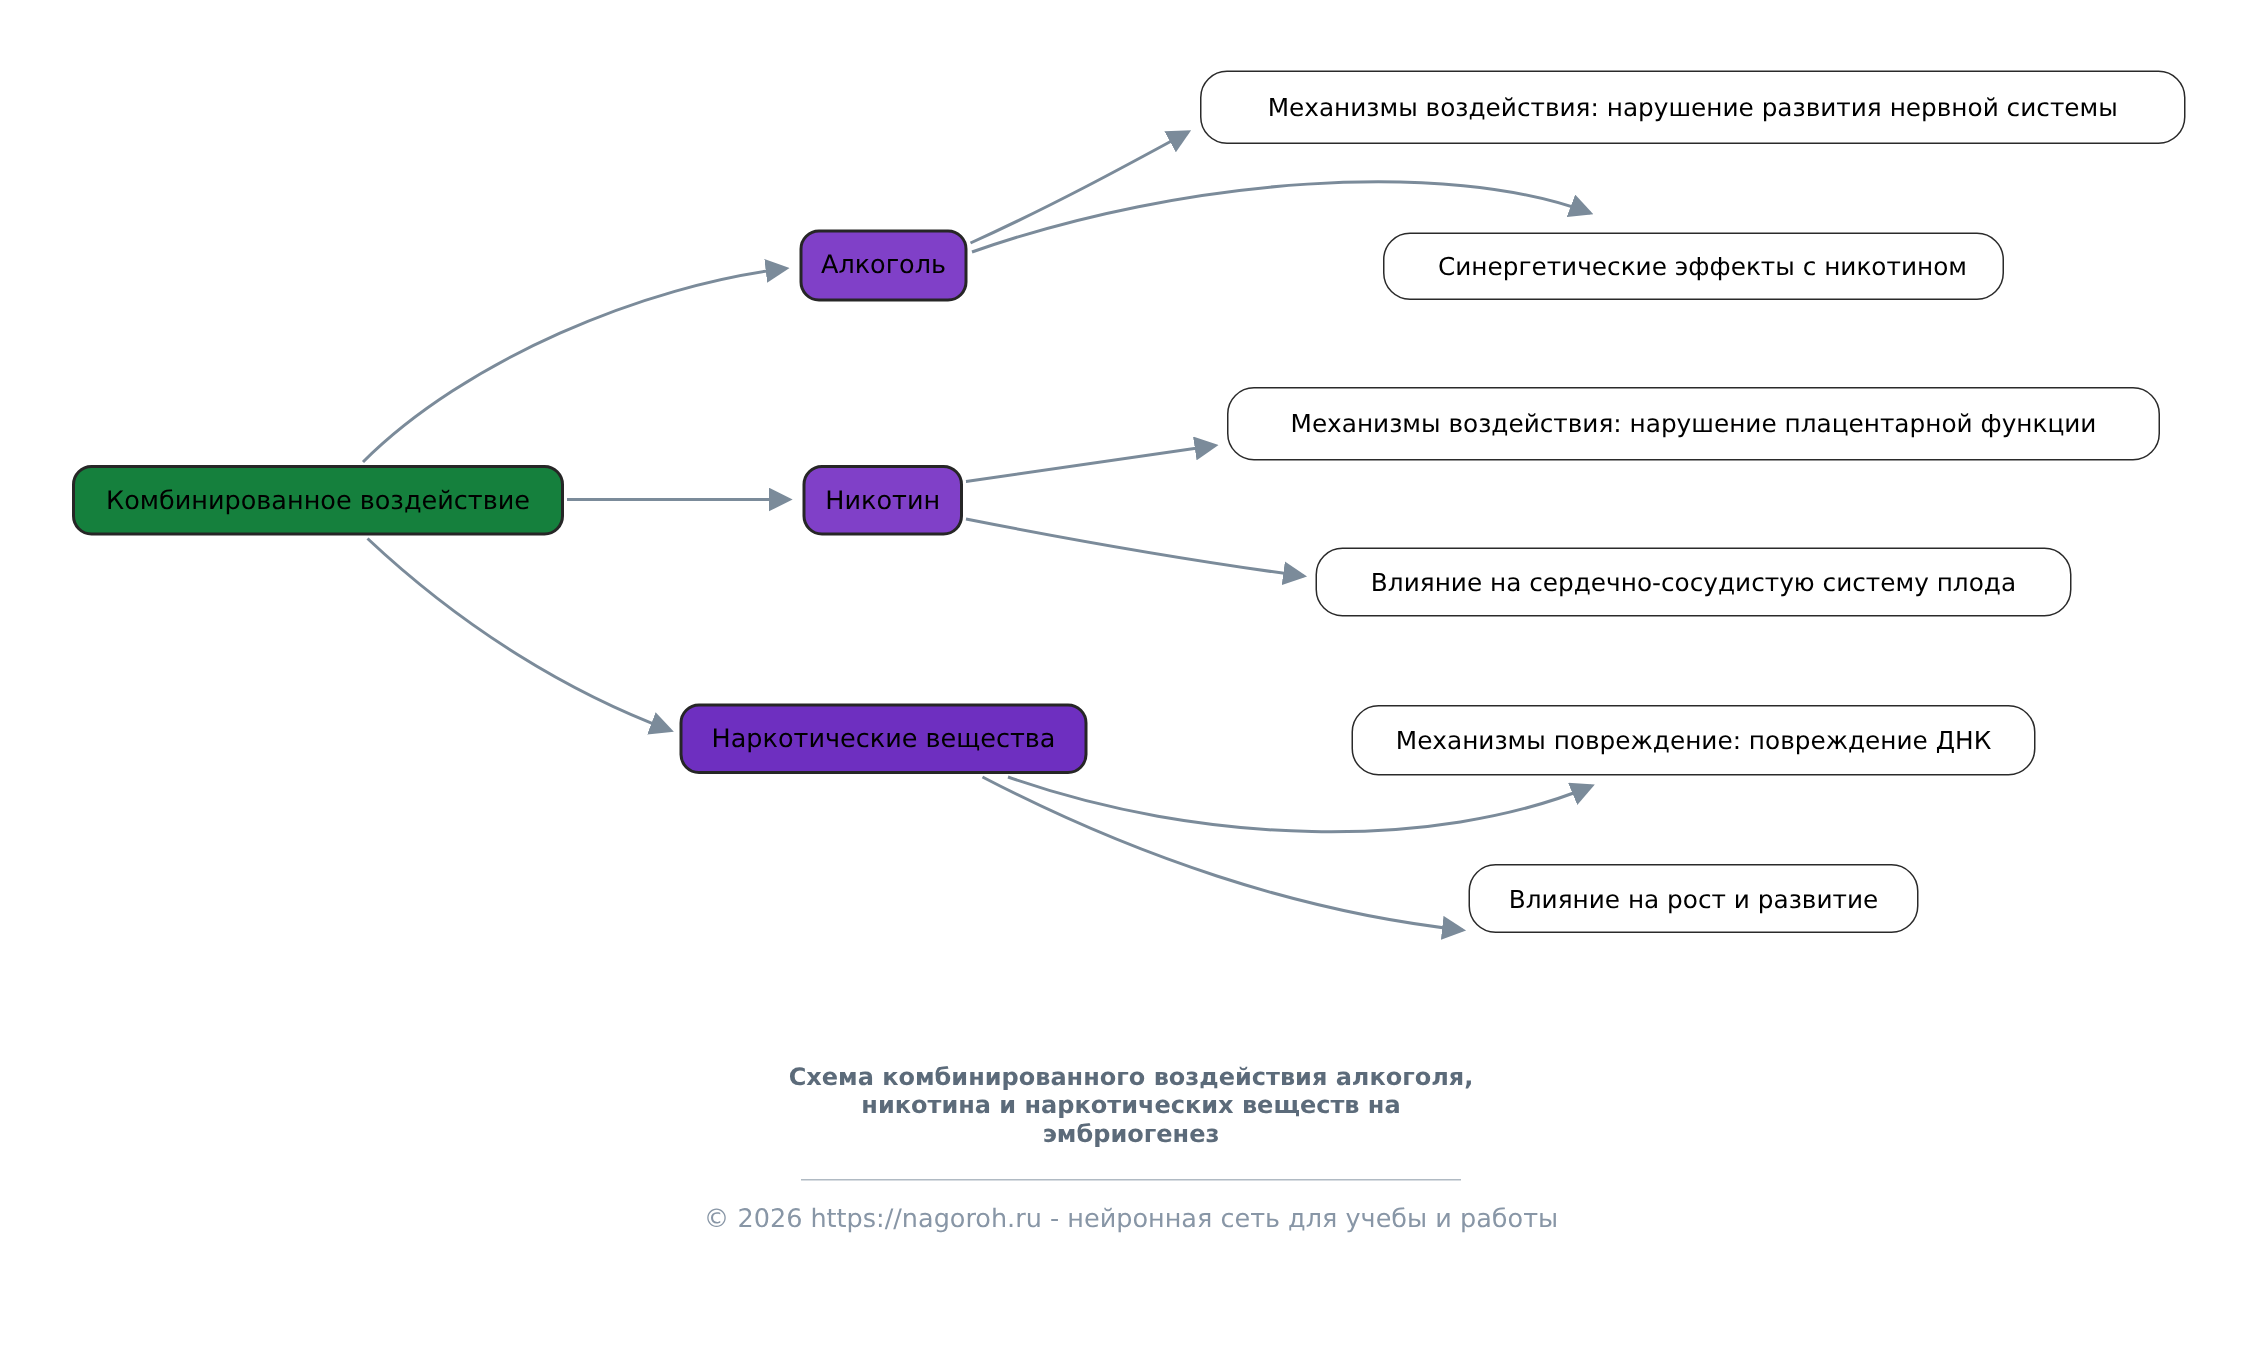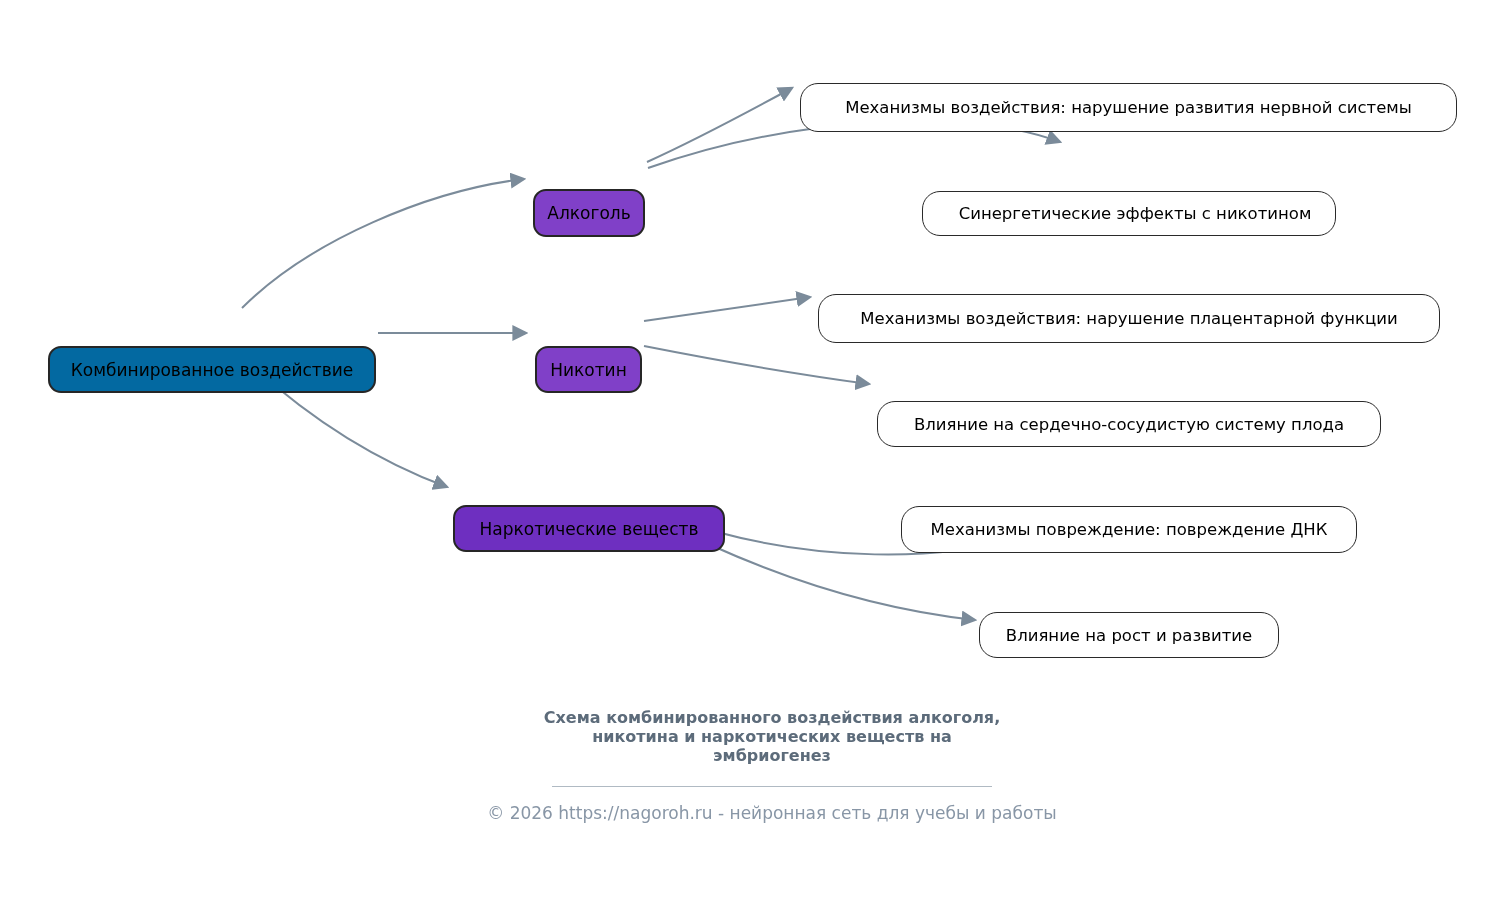--- a/index.html
+++ b/index.html
@@ -19,44 +19,43 @@
   }
   .node {
     position: absolute;
     box-sizing: border-box;
     display: flex;
     align-items: center;
     justify-content: center;
     color: #000000;
     white-space: nowrap;
     text-align: center;
-    margin-top: 36px;
   }
   .root {
-    background: #0369a1;
+    background: #15803d;
     border: 2px solid #262626;
     border-radius: 13px;
     font-size: 17px;
   }
   .branch {
     border: 2px solid #262626;
     border-radius: 13px;
     font-size: 17px;
   }
   .branch-fill { background: #8040c8; }
   .branch-fill-dark { background: #6e2fc0; }
   .leaf {
     background: #ffffff;
     border: 1.5px solid #2a2a2a;
     border-radius: 18px;
     font-size: 16.5px;
   }
   .footer {
     position: absolute;
-    left: 372px;
+    left: 354px;
     top: 708px;
     width: 800px;
     text-align: center;
   }
   .caption {
     color: #5c6b7a;
     font-weight: bold;
     font-size: 16px;
     line-height: 19px;
     white-space: pre-line;
@@ -96,21 +95,21 @@
       <path d="M 655 518 C 755 570, 865 608, 975 620" marker-end="url(#arrowhead)"></path>
     </g>
   </svg>
 
   <div class="node root" style="left:48px; top:310px; width:328px; height:47px;">Комбинированное воздействие</div>
 
   <div class="node branch branch-fill" style="left:533px; top:153px; width:112px; height:48px;">Алкоголь</div>
 
   <div class="node branch branch-fill" style="left:535px; top:310px; width:107px; height:47px;">Никотин</div>
 
-  <div class="node branch branch-fill-dark" style="left:453px; top:469px; width:272px; height:47px;">Наркотические веществ</div>
+  <div class="node branch branch-fill-dark" style="left:453px; top:469px; width:272px; height:47px;">Наркотические вещества</div>
 
   <div class="node leaf" style="left:800px; top:47px; width:657px; height:49px;">Механизмы воздействия: нарушение развития нервной системы</div>
 
   <div class="node leaf" style="left:922px; top:155px; width:414px; height:45px;padding-left:12px;">Синергетические эффекты с никотином</div>
 
   <div class="node leaf" style="left:818px; top:258px; width:622px; height:49px;">Механизмы воздействия: нарушение плацентарной функции</div>
 
   <div class="node leaf" style="left:877px; top:365px; width:504px; height:46px;">Влияние на сердечно-сосудистую систему плода</div>
 
   <div class="node leaf" style="left:901px; top:470px; width:456px; height:47px;">Механизмы повреждение: повреждение ДНК</div>

